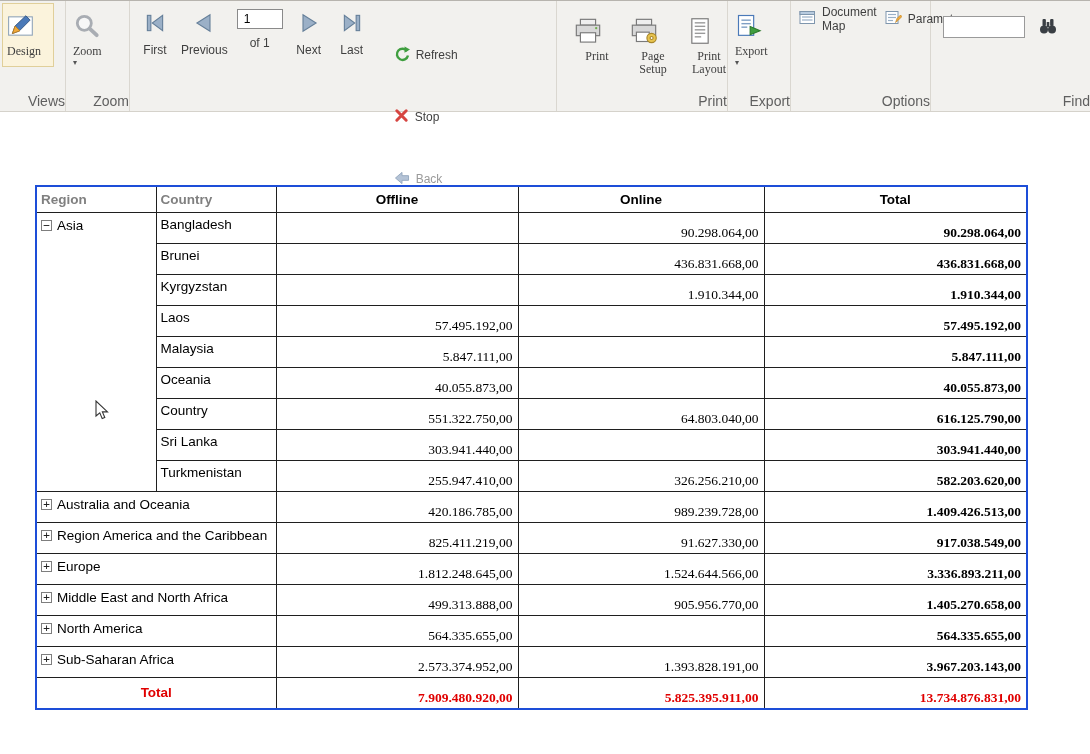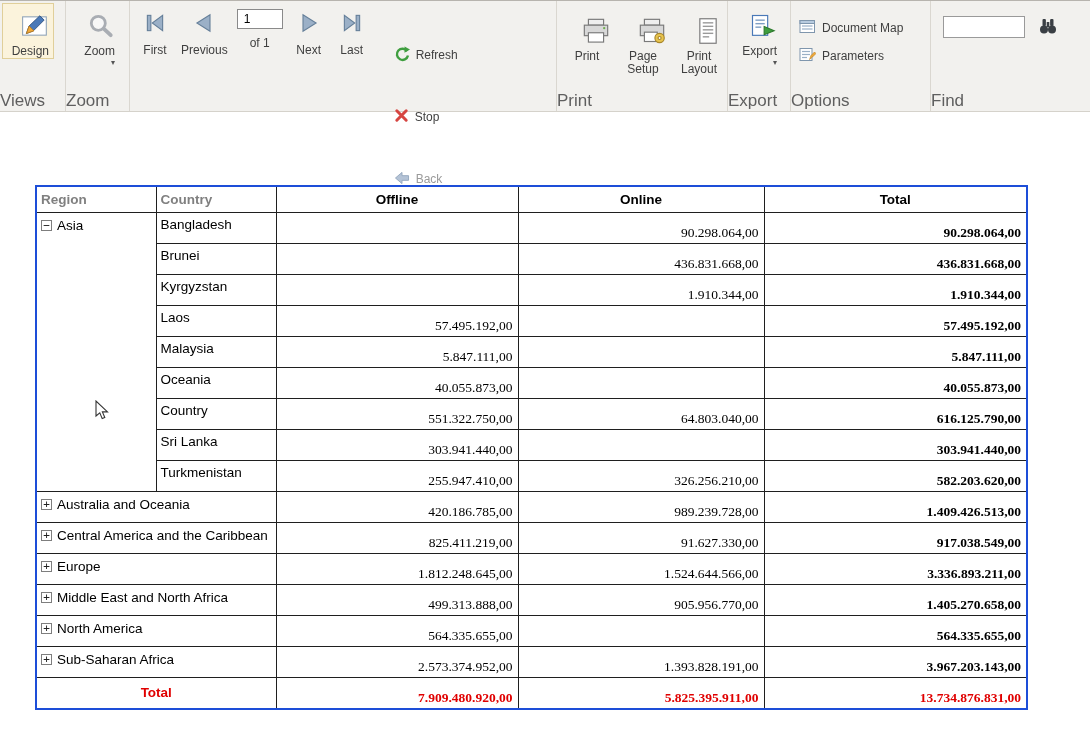--- a/index.html
+++ b/index.html
@@ -7,30 +7,30 @@
     font-family: "Liberation Sans", sans-serif; }
 
   
   .toolbar {
     display: flex; width: 1090px; height: 112px;
     background: #f2f1ee; border-top: 1px solid #b7b4ae;
     border-bottom: 1px solid #d5d2cb; color: #3f3f3f; font-size: 12px;
   }
   .group { display: flex; flex-direction: column; border-right: 1px solid #dad7d0; }
   .group-content { flex: 1; display: flex; align-items: flex-start; }
-  .group-label { height: 18px; line-height: 16px; text-align: left;
-    font-size: 17px; color: #5f5f5f; }
+  .group-label { height: 18px; line-height: 16px; text-align: right;
+    font-size: 14px; color: #5f5f5f; }
   .g-views { width: 66px; } .g-zoom { width: 64px; }
   .g-nav { width: 427px; } .g-print { width: 171px; }
   .g-export { width: 63px; } .g-options { width: 140px; }
   .g-find { flex: 1; border-right: none; }
 
-  .big-btn { display: flex; flex-direction: column; align-items: flex-end;
-    padding: 7px 4px 0; margin: 2px 2px 0; min-width: 52px; background: transparent;
-    border: 1px solid transparent; cursor: default; font-size: 12px; color: #3f3f3f; }
+  .big-btn { display: flex; flex-direction: column; align-items: flex-start;
+    padding: 7px 4px 8px; margin: 2px 2px 0; min-width: 52px; background: transparent;
+    border: 1px solid transparent; cursor: default; font-size: 12px; color: #3f3f3f; font-family: Liberation Serif, serif; }
   .big-btn.active { border-color: #e0cf9a; background: #fbf3dc; }
   .big-btn .icon { height: 30px; display: flex; align-items: center; }
   .big-btn .lbl { margin-top: 4px; line-height: 13px; text-align: center; white-space: pre-line; }
   .caret { font-size: 8px; color: #555; margin-top: 1px; line-height: 8px; }
 
   .nav-content { padding: 5px 0 0 8px; gap: 9px; }
   .nav-item { display: flex; flex-direction: column; align-items: center; min-width: 34px; }
   .nav-item .icon { height: 34px; display: flex; align-items: center; }
   .nav-item .lbl { margin-top: 3px; }
   .page-area { display: flex; flex-direction: column; align-items: center; padding-top: 3px; }
@@ -39,21 +39,21 @@
   .of-text { margin-top: 7px; color: #3f3f3f; }
   .nav-stack { display: flex; flex-direction: column; margin-left: 16px; padding-top: 3px; gap: 6px; }
   .stack-btn { display: flex; align-items: center; gap: 6px; height: 20px; cursor: default; margin-top: 36px; }
   .stack-btn .lbl { color: #3f3f3f; }
   .stack-btn.disabled .lbl { color: #9a9a9a; }
 
   .print-content { padding: 5px 0 0 10px; gap: 6px; }
   .print-btn { min-width: 46px; max-width: 52px; }
   .print-btn .lbl { width: 46px; }
 
-  .opt-content { flex-direction: column; padding: 8px 0 0 8px; gap: 8px; margin-top: 9px; }
+  .opt-content { flex-direction: row; padding: 8px 0 0 8px; gap: 8px; }
   .opt-btn { display: flex; align-items: center; gap: 6px; height: 20px; cursor: default;
     color: #3f3f3f; }
 
   .find-content { padding: 15px 0 0 12px; gap: 12px; align-items: flex-start; }
   .find-input { width: 82px; height: 22px; border: 1px solid #9a9a9a; background: #fff;
     font-family: "Liberation Sans", sans-serif; font-size: 12px; padding: 0 4px; }
   .find-btn { background: transparent; border: none; padding: 2px; cursor: default; }
 
   
   .report-area { position: relative; }
@@ -399,21 +399,21 @@
           </div>
         </td>
         <td class="num">420.186.785,00</td>
         <td class="num">989.239.728,00</td>
         <td class="num total-col">1.409.426.513,00</td>
       </tr>
       <tr>
         <td class="region-cell" colspan="2">
           <div class="region-flex">
             <span class="expander">+</span>
-            <span class="region-label">Central America and the Caribbean</span>
+            <span class="region-label">Region America and the Caribbean</span>
           </div>
         </td>
         <td class="num">825.411.219,00</td>
         <td class="num">91.627.330,00</td>
         <td class="num total-col">917.038.549,00</td>
       </tr>
       <tr>
         <td class="region-cell" colspan="2">
           <div class="region-flex">
             <span class="expander">+</span>

